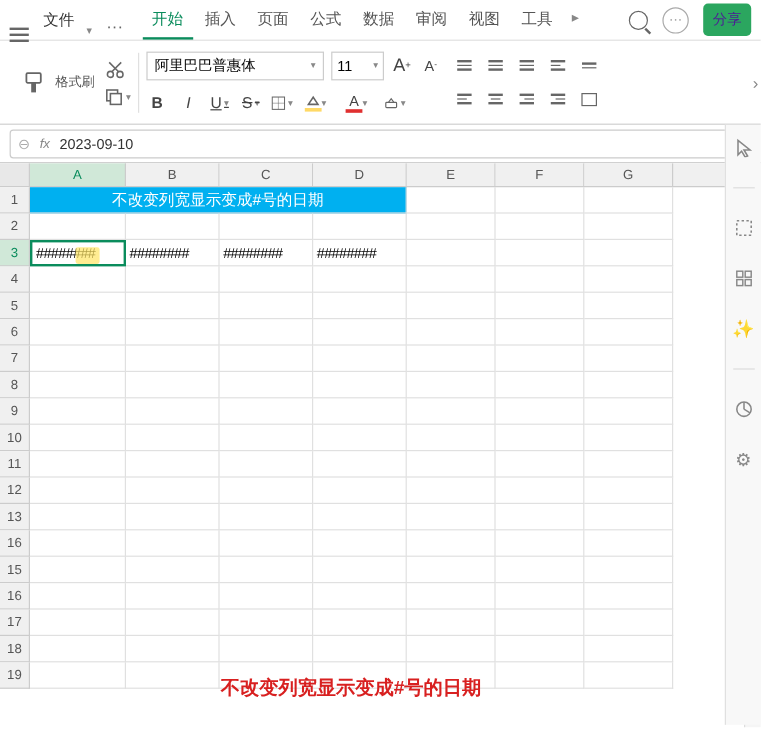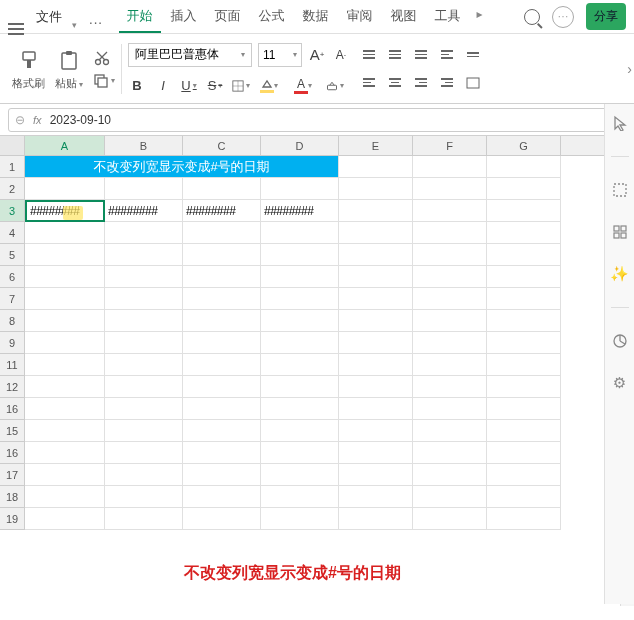--- a/index.html
+++ b/index.html
@@ -14,30 +14,30 @@
     .menu-icon::after { top: 5px; }
     .file-label { font-size: 13px; color: #333; padding: 4px 4px; }
     .more-dots { color: #666; font-size: 14px; padding: 0 6px; }
     .tabs { display: flex; margin-left: 10px; gap: 2px; }
     .tab { padding: 6px 8px; font-size: 13px; color: #555; cursor: pointer; }
     .tab.active { color: #0a8c5c; border-bottom: 2px solid #0a8c5c; font-weight: 500; }
     .tab-arrow { padding: 6px 6px; color: #888; }
     .menubar-right { margin-left: auto; display: flex; align-items: center; gap: 12px; }
     .search-glass { width: 16px; height: 16px; border: 1.5px solid #666; border-radius: 50%; position: relative; }
     .search-glass::after { content: ''; position: absolute; width: 6px; height: 1.5px; background: #666; transform: rotate(45deg); bottom: -3px; right: -4px; }
-    .share-btn { background: #2ba65f; color: #0f172a; padding: 5px 8px; border-radius: 4px; font-size: 12px; }
+    .share-btn { background: #2ba65f; color: #4c1d95; padding: 5px 8px; border-radius: 4px; font-size: 12px; }
     
     
     .toolbar-wrap { height: 70px; border-bottom: 1px solid #d0d0d0; display: flex; align-items: center; padding: 4px 8px; position: relative; }
-    .tool-group { display: flex; flex-direction: column; align-items: center; justify-content: center; gap: 2px; padding: 0 4px; height: 62px; }
+    .tool-group { display: flex; flex-direction: row; align-items: center; justify-content: center; gap: 2px; padding: 0 4px; height: 62px; }
     .tool-row { display: flex; align-items: center; gap: 6px; }
     .tool-btn-lg { width: 32px; height: 28px; display: flex; align-items: center; justify-content: center; }
     .tool-label { font-size: 11px; color: #555; }
     .divider-v { width: 1px; height: 50px; background: #e0e0e0; margin: 0 6px; }
-    .font-select { width: 124px; height: 24px; border: 1px solid #ccc; padding: 2px 6px; font-size: 12px; display: flex; align-items: center; justify-content: space-between; }
+    .font-select { width: 148px; height: 24px; border: 1px solid #ccc; padding: 2px 6px; font-size: 12px; display: flex; align-items: center; justify-content: space-between; }
     .size-select { width: 44px; height: 24px; border: 1px solid #ccc; padding: 2px 4px; font-size: 12px; display: flex; align-items: center; justify-content: space-between; }
     .font-btn-row { display: flex; gap: 8px; margin-top: 4px; align-items: center; }
     .fmt-btn { width: 18px; height: 18px; display: flex; align-items: center; justify-content: center; font-size: 13px; color: #444; }
     .fmt-btn.bold { font-weight: bold; }
     .fmt-btn.italic { font-style: italic; }
     .fmt-btn.underline { text-decoration: underline; }
     .dd-arrow { font-size: 8px; color: #888; margin-left: 2px; }
     .color-swatch { width: 14px; height: 3px; display: inline-block; }
     .align-grid { display: grid; grid-template-columns: repeat(5, 22px); grid-template-rows: repeat(2, 24px); gap: 4px; margin-left: 8px; }
     .align-btn { display: flex; align-items: center; justify-content: center; }
@@ -111,29 +111,20 @@
 
 <div class="toolbar-wrap">
   <div class="tool-group">
     <div class="tool-btn-lg">
       <svg width="22" height="22" viewBox="0 0 22 22">
           <rect x="5" y="3" width="12" height="8" rx="1" fill="none" stroke="#666" stroke-width="1.5"></rect>
           <rect x="9" y="11" width="4" height="8" fill="#666"></rect>
         </svg>
     </div>
     <span class="tool-label">格式刷</span>
-  </div>
-  <div class="tool-group">
-    <div class="tool-btn-lg">
-      <svg width="22" height="22" viewBox="0 0 22 22">
-          <rect x="4" y="4" width="14" height="16" rx="1" fill="none" stroke="#666" stroke-width="1.5"></rect>
-          <rect x="8" y="2" width="6" height="4" rx="1" fill="#666"></rect>
-        </svg>
-    </div>
-    <span class="tool-label"><span>粘贴</span><span class="dd-arrow">▾</span></span>
   </div>
   <div style="display:flex;flex-direction:column;gap:6px;margin-left:4px;">
     <div>
         <svg width="18" height="18" viewBox="0 0 18 18">
           <circle cx="5" cy="13" r="2.5" fill="none" stroke="#666" stroke-width="1.3"></circle>
           <circle cx="13" cy="13" r="2.5" fill="none" stroke="#666" stroke-width="1.3"></circle>
           <line x1="6" y1="11" x2="14" y2="3" stroke="#666" stroke-width="1.3"></line>
           <line x1="12" y1="11" x2="4" y2="3" stroke="#666" stroke-width="1.3"></line>
         </svg>
       </div>
@@ -386,31 +377,51 @@
           <div class="row-h">9</div>
           <div class="cell" style="width: 80px;"></div>
           <div class="cell" style="width: 78px;"></div>
           <div class="cell" style="width: 78px;"></div>
           <div class="cell" style="width: 78px;"></div>
           <div class="cell" style="width: 74px;"></div>
           <div class="cell" style="width: 74px;"></div>
           <div class="cell" style="width: 74px;"></div>
         </div>
         <div class="row">
+          <div class="row-h">10</div>
+          <div class="cell" style="width: 80px;"></div>
+          <div class="cell" style="width: 78px;"></div>
+          <div class="cell" style="width: 78px;"></div>
+          <div class="cell" style="width: 78px;"></div>
+          <div class="cell" style="width: 74px;"></div>
+          <div class="cell" style="width: 74px;"></div>
+          <div class="cell" style="width: 74px;"></div>
+        </div>
+        <div class="row">
           <div class="row-h">11</div>
           <div class="cell" style="width: 80px;"></div>
           <div class="cell" style="width: 78px;"></div>
           <div class="cell" style="width: 78px;"></div>
           <div class="cell" style="width: 78px;"></div>
           <div class="cell" style="width: 74px;"></div>
           <div class="cell" style="width: 74px;"></div>
           <div class="cell" style="width: 74px;"></div>
         </div>
         <div class="row">
           <div class="row-h">12</div>
+          <div class="cell" style="width: 80px;"></div>
+          <div class="cell" style="width: 78px;"></div>
+          <div class="cell" style="width: 78px;"></div>
+          <div class="cell" style="width: 78px;"></div>
+          <div class="cell" style="width: 74px;"></div>
+          <div class="cell" style="width: 74px;"></div>
+          <div class="cell" style="width: 74px;"></div>
+        </div>
+        <div class="row">
+          <div class="row-h">13</div>
           <div class="cell" style="width: 80px;"></div>
           <div class="cell" style="width: 78px;"></div>
           <div class="cell" style="width: 78px;"></div>
           <div class="cell" style="width: 78px;"></div>
           <div class="cell" style="width: 74px;"></div>
           <div class="cell" style="width: 74px;"></div>
           <div class="cell" style="width: 74px;"></div>
         </div>
         <div class="row">
           <div class="row-h">16</div>

